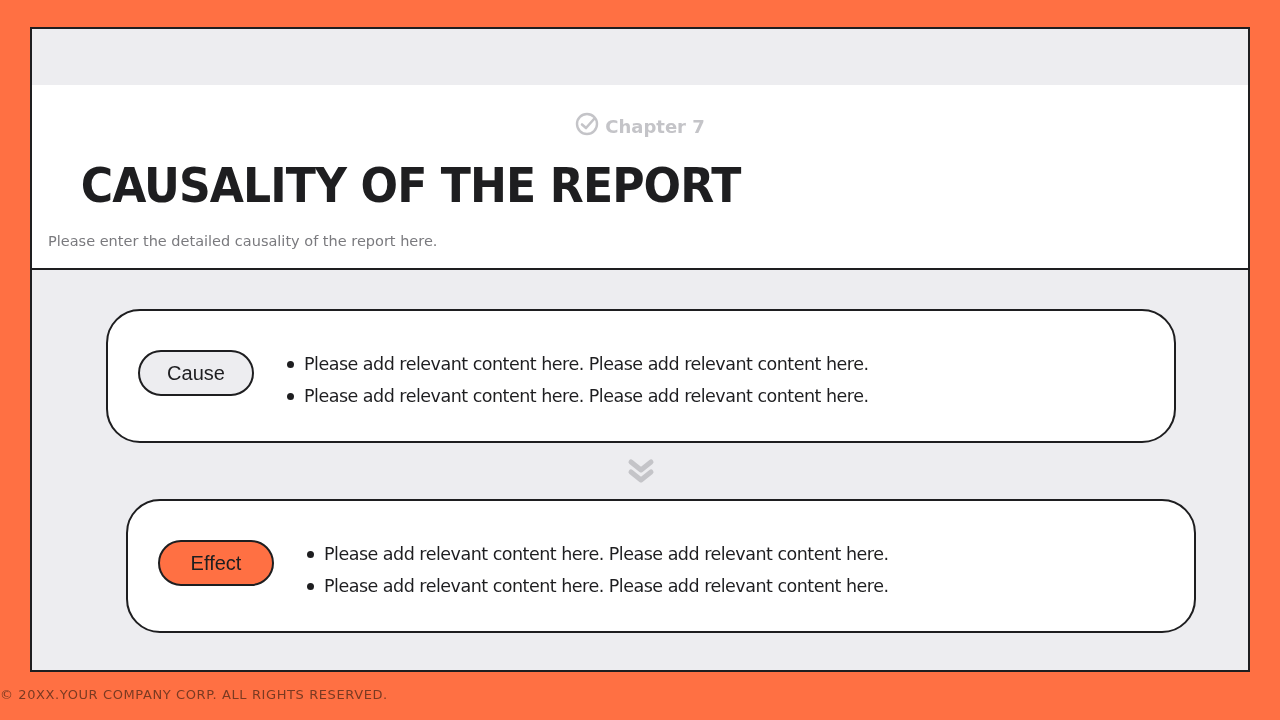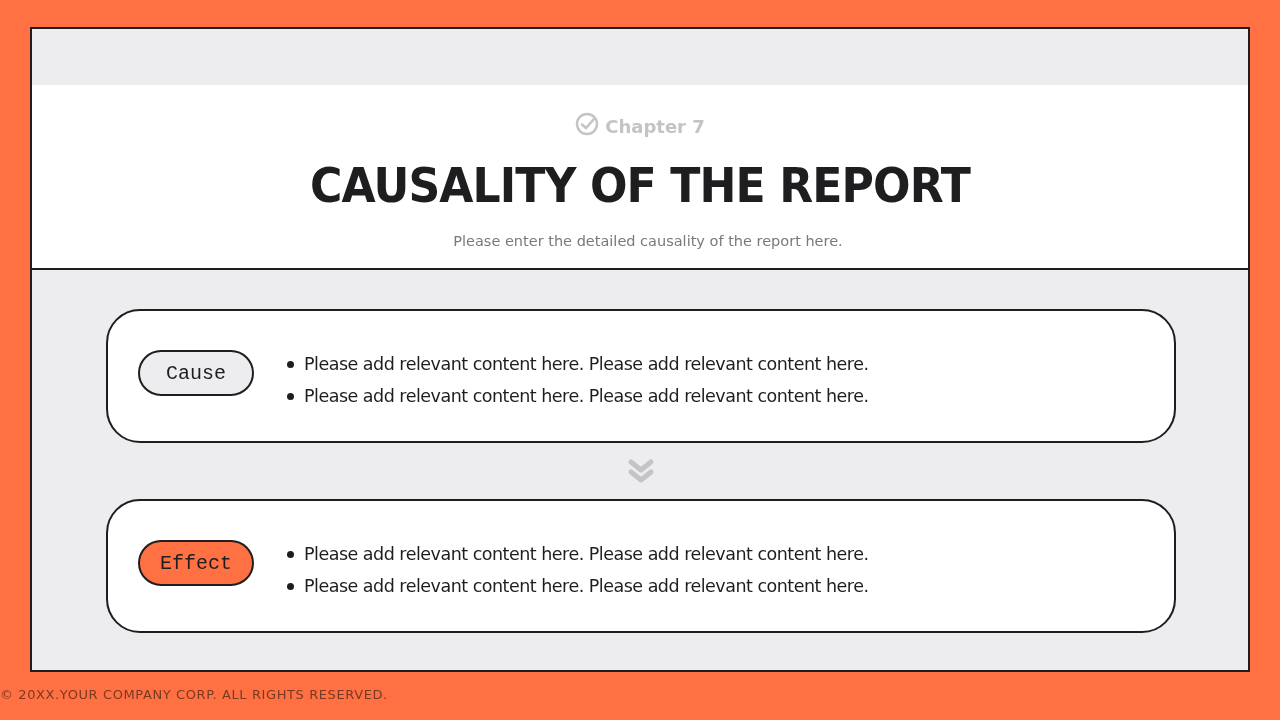--- a/index.html
+++ b/index.html
@@ -38,21 +38,21 @@
     font-family: "DejaVu Sans", sans-serif;
     font-weight: bold;
     font-size: 13px;
     letter-spacing: 0.2px;
   }
   .header-area {
     position: absolute; left: 0; top: 56px;
     width: 100%; height: 185px;
     background: #ffffff;
     border-bottom: 2px solid #1e1e20;
-    text-align: center;
+    text-align: left;
   }
   .chapter {
     position: absolute; left: 0; right: 0; top: 27px;
     display: flex; justify-content: center; align-items: center; gap: 6px;
     color: #c8c8cc;
   }
   .chapter-label {
     font-family: "DejaVu Sans", sans-serif;
     font-weight: bold;
     font-size: 18px;
@@ -77,29 +77,29 @@
   .card {
     position: absolute;
     left: 74px;
     width: 1070px;
     height: 134px;
     background: #ffffff;
     border: 2px solid #1e1e20;
     border-radius: 34px;
   }
   .card.cause { top: 280px; }
-  .card.effect { top: 470px; }
+  .card.effect { top: 470px; margin-left: 20px; }
   .pill {
     position: absolute;
     left: 30px; top: 39px;
     width: 116px; height: 46px;
     border: 2px solid #1e1e20;
     border-radius: 23px;
     display: flex; align-items: center; justify-content: center;
-    font-family: Liberation Mono, monospace;
+    font-family: Liberation Sans, sans-serif;
     font-size: 20px;
     color: #1e1e20;
   }
   .pill.cause-pill { background: #ededf0; }
   .pill.effect-pill { background: #ff7043; }
   .bullets {
     position: absolute;
     left: 178px; top: 37px;
     list-style: none;
   }

